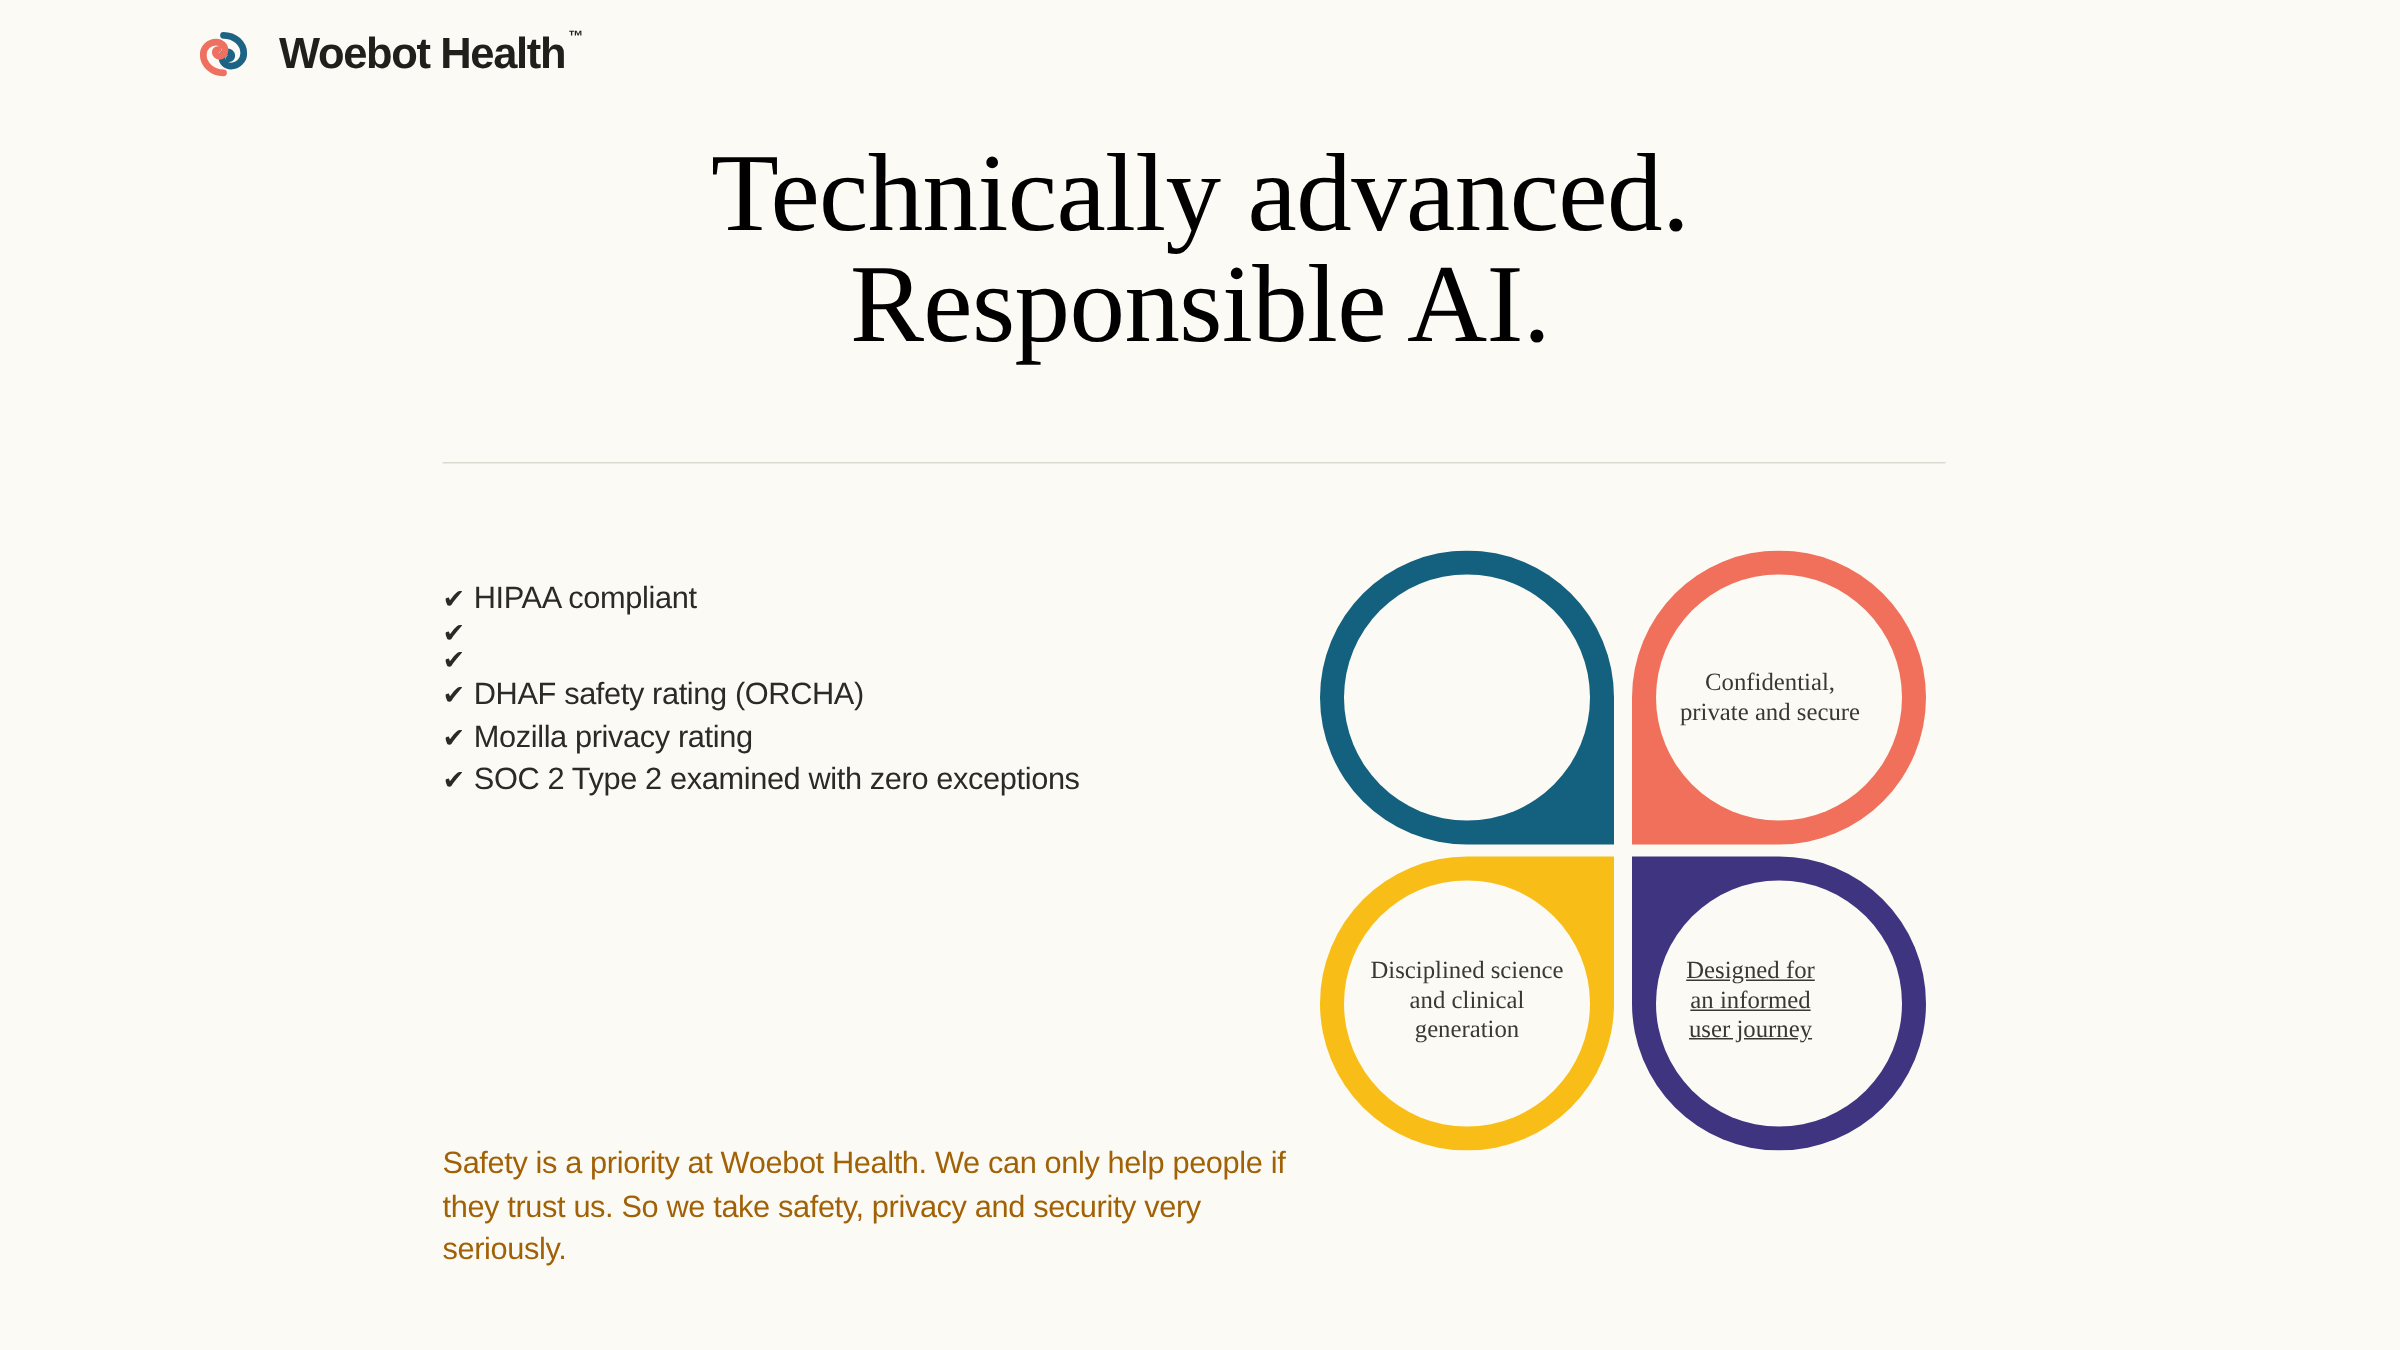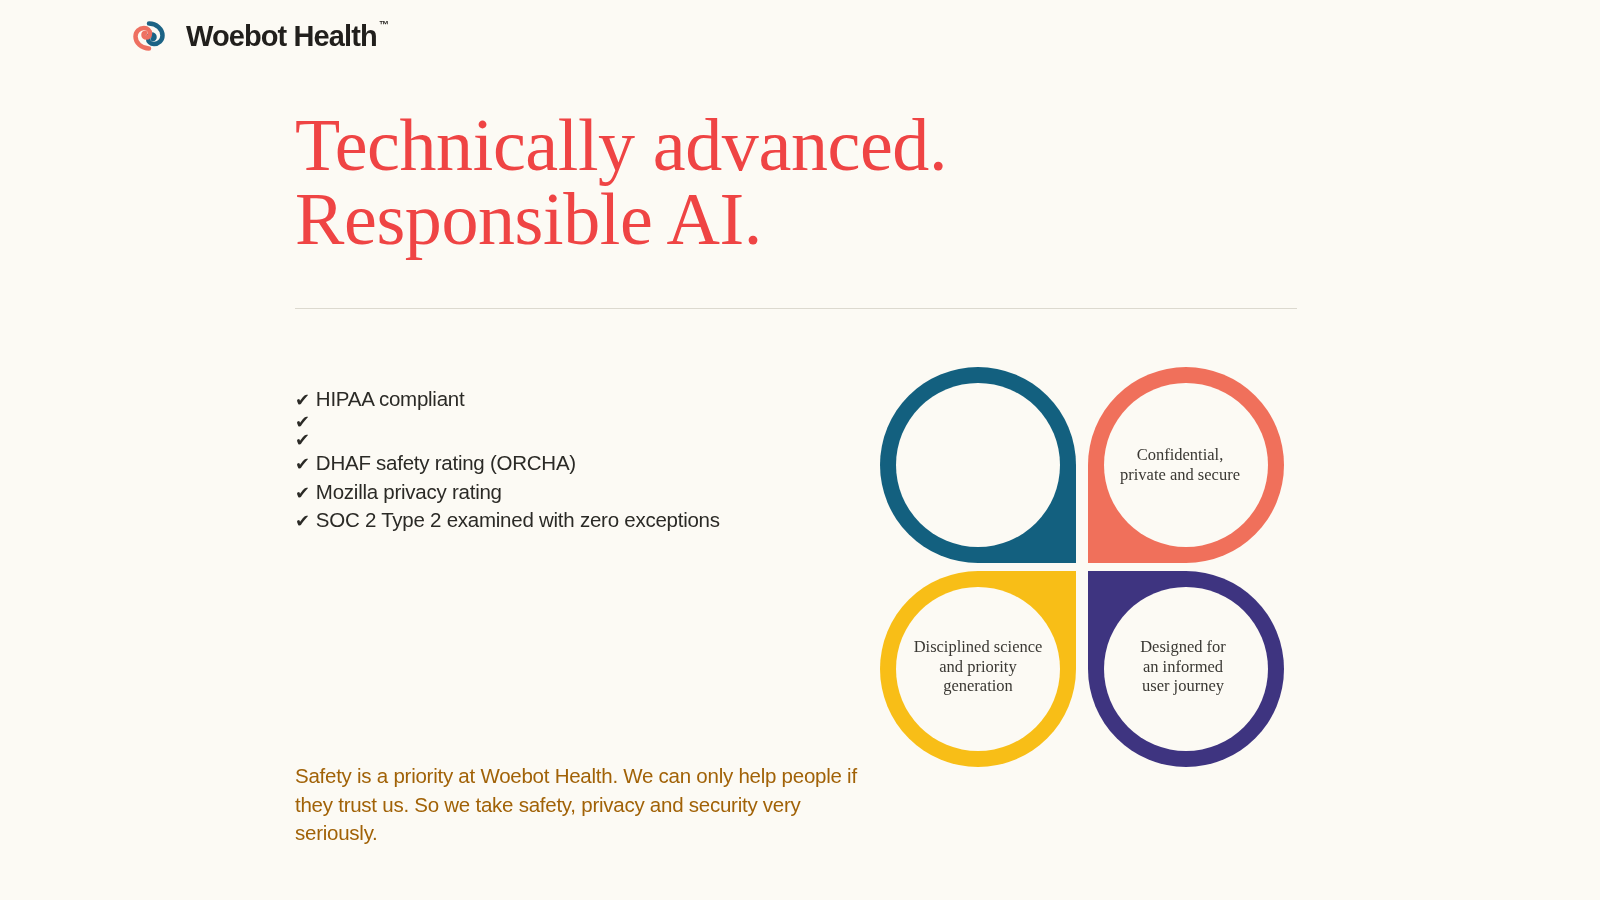--- a/index.html
+++ b/index.html
@@ -47,29 +47,30 @@
     font-size: 10px;
     font-weight: bold;
     letter-spacing: 0;
     color: #211F1C;
   }
 
   
   #page-title {
     position: absolute;
     left: 295px;
-    top: 108px;
+    top: 92px;
     width: 1010px;
     font-family: "Liberation Serif", serif;
     font-size: 74px;
     line-height: 1.0;
     letter-spacing: -0.4px;
-    color: #ef4444;
+    color: #000000;
     font-weight: normal;
     margin: 0;
+    text-align: center;
   }
 
   
   #section-divider {
     position: absolute;
     left: 295px;
     top: 308px;
     width: 1002px;
     height: 1px;
     background: #DCD9CF;
@@ -133,21 +134,21 @@
     text-align: center;
     font-family: "Liberation Serif", serif;
     font-size: 16.5px;
     line-height: 19.5px;
     color: #3A3833;
     width: 150px;
   }
   #petal-label-expertise { left: 25px;  top: 68px;  }
   #petal-label-privacy   { left: 225px; top: 78px;  }
   #petal-label-science   { left: 23px;  top: 270px; }
-  #petal-label-journey   { left: 228px; top: 270px; }
+  #petal-label-journey   { left: 212px; top: 270px; text-decoration: underline; }
 </style>
 </head>
 <body>
 
 <div id="brand-logo">
   <svg class="logo-mark" viewBox="0 0 64 64">
     <path d="M32 7 C47 7 59 18 59 31 C59 41 51 48 42 48 C35 48 30 43 30 37 C30 32.5 33.3 29 37.5 29 C40.5 29 43 31.2 43 34.2 C43 36.4 41.6 38 39.6 38" fill="none" stroke="#1C6385" stroke-width="9" stroke-linecap="round"></path>
     <path d="M32 57 C17 57 5 46 5 33 C5 23 13 16 22 16 C29 16 34 21 34 27 C34 31.5 30.7 35 26.5 35 C23.5 35 21 32.8 21 29.8 C21 27.6 22.4 26 24.4 26" fill="none" stroke="#EE7061" stroke-width="9" stroke-linecap="round"></path>
   </svg>
   <span class="logo-wordmark">
@@ -218,21 +219,21 @@
   </svg>
 
 
   <div class="petal-label" id="petal-label-privacy">
     <div>Confidential,</div>
     <div>private and secure</div>
   </div>
 
   <div class="petal-label" id="petal-label-science">
     <div>Disciplined science</div>
-    <div>and priority</div>
+    <div>and clinical</div>
     <div>generation</div>
   </div>
 
   <div class="petal-label" id="petal-label-journey">
     <div>Designed for</div>
     <div>an informed</div>
     <div>user journey</div>
   </div>
 </div>
 

